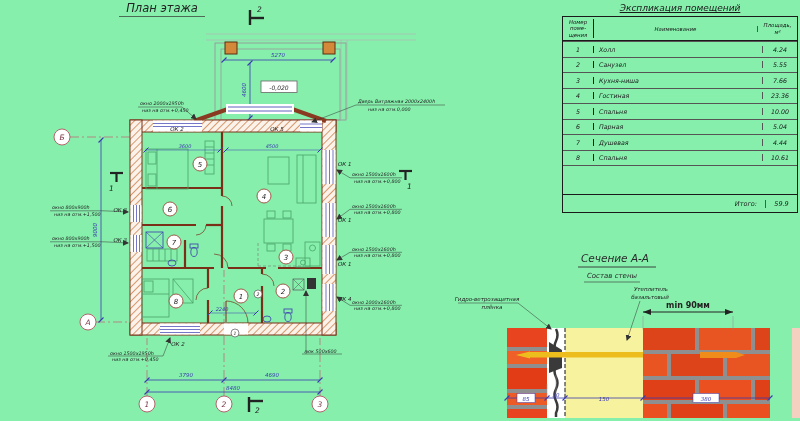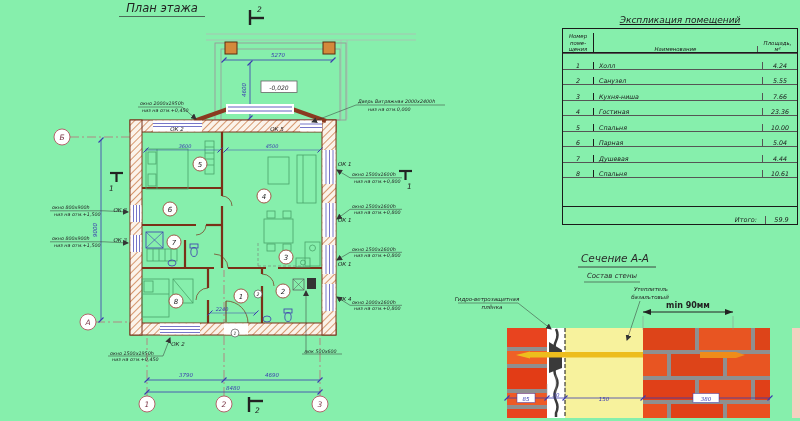--- a/index.html
+++ b/index.html
@@ -15,24 +15,24 @@
   .oke{font-size:5.5px;fill:#222;text-anchor:end}
   .room{font-size:7px;text-anchor:middle;fill:#222}
   .tag{font-size:4.6px;text-anchor:middle;fill:#222}
   .axis{font-size:7.5px;text-anchor:middle;fill:#7a3545}
   .mark{font-size:7.5px;fill:#222}
   .sttl{font-size:10.5px;text-anchor:middle;fill:#2a2a2a}
   .sttl2{font-size:7px;text-anchor:middle;fill:#2a2a2a}
   .slbl{font-size:5.5px;text-anchor:middle;fill:#222}
   .minlbl{font-size:8px;font-style:normal;font-weight:bold;fill:#222;text-anchor:middle}
   
-  #tbl{position:absolute;left:562px;top:15px;width:236px;font-style:italic;color:#1a1a1a}
+  #tbl{position:absolute;left:562px;top:3px;width:236px;font-style:italic;color:#1a1a1a}
   .tbl-title{text-align:center;font-size:9px;margin-bottom:3px;text-decoration:underline}
   .tbl-box{border:1.6px solid #1a1a1a}
-  .r{display:flex;height:14.5px;border-top:0.8px solid #555;font-size:6.3px;align-items:flex-end}
+  .r{display:flex;height:14.5px;border-top:0.8px solid #555;font-size:6.3px;align-items:center}
   .r.hdr{height:23px;border-top:none;border-bottom:1.2px solid #1a1a1a;font-size:5.4px}
   .r.emp{height:28px}
   .r.totalr{height:17px;border-top:1.3px solid #1a1a1a;font-size:6.5px}
   .c{display:flex;align-items:center;justify-content:center}
   .c.num{width:30px;border-right:1.3px solid #1a1a1a}
   .c.nm{width:163px;border-right:0.8px solid #555}
   .c.ar{flex:1}
   .c.nmtxt{justify-content:flex-start;padding-left:5px}
   .c.totlbl{justify-content:flex-end;padding-right:8px}
   .hc{flex-direction:column;line-height:1.15;text-align:center}

